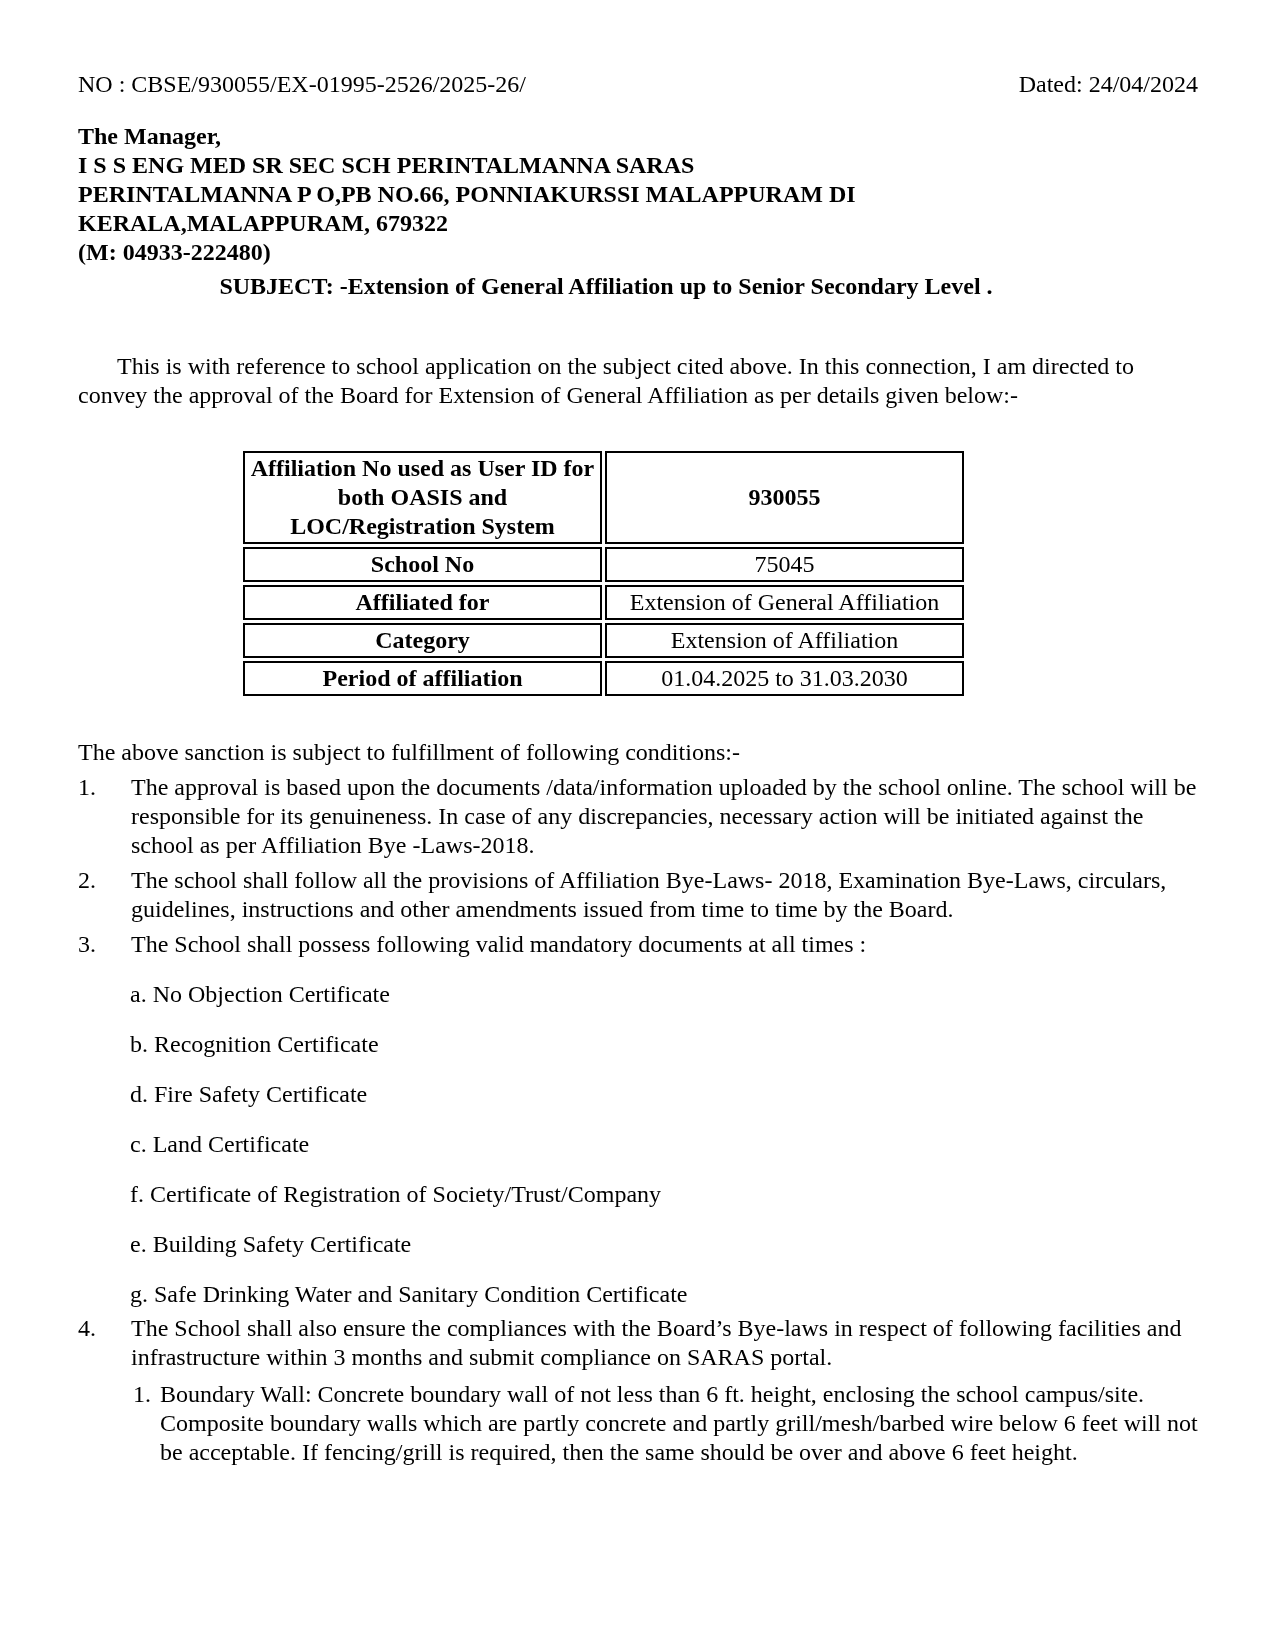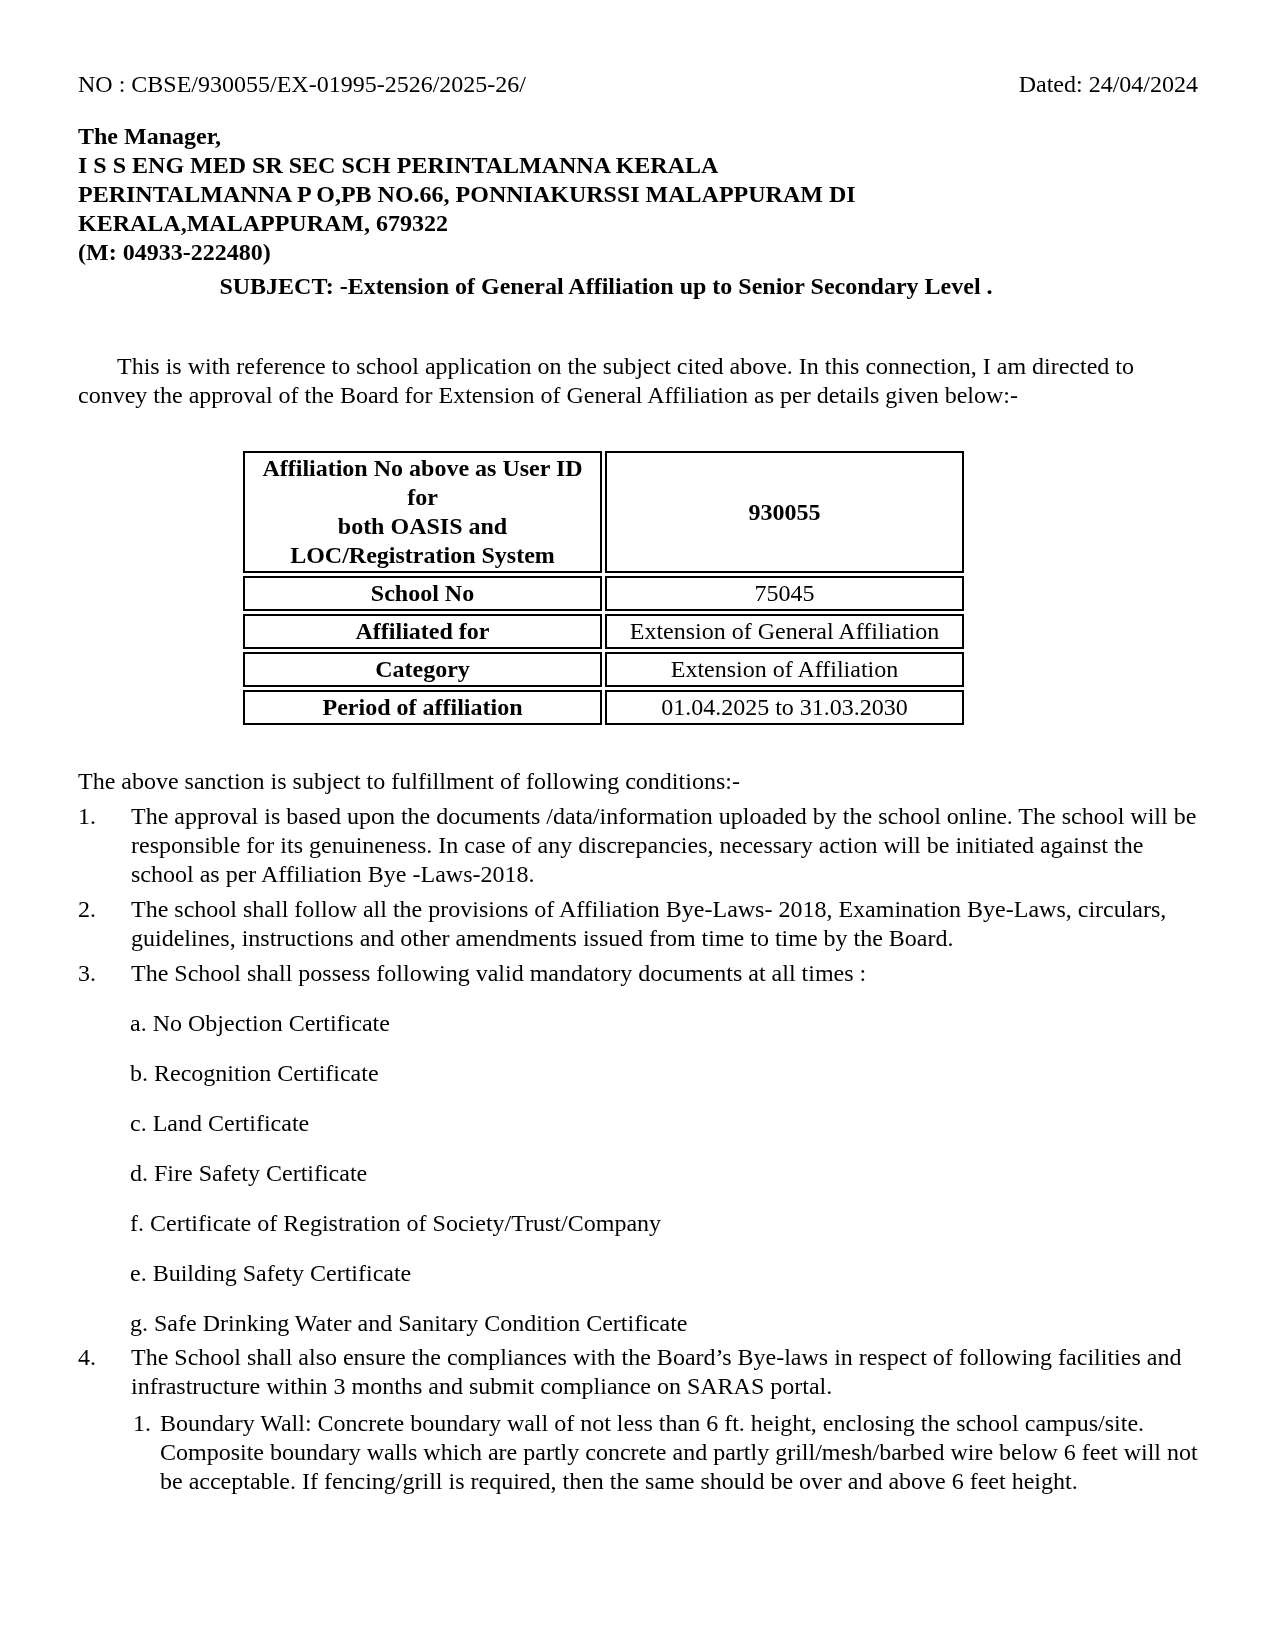--- a/index.html
+++ b/index.html
@@ -93,37 +93,37 @@
 
 <div class="page">
 
   <div class="header-row">
     <span>NO : CBSE/930055/EX-01995-2526/2025-26/</span>
     <span>Dated: 24/04/2024</span>
   </div>
 
   <div class="address">
     <div>The Manager,</div>
-    <div>I S S ENG MED SR SEC SCH PERINTALMANNA KERALA</div>
+    <div>I S S ENG MED SR SEC SCH PERINTALMANNA SARAS</div>
     <div>PERINTALMANNA P O,PB NO.66, PONNIAKURSSI MALAPPURAM DI</div>
     <div>KERALA,MALAPPURAM, 679322</div>
     <div>(M: 04933-222480)</div>
   </div>
 
   <div class="subject-wrap">
     <span class="subject-text">SUBJECT: -Extension of General Affiliation up to Senior Secondary Level .</span>
   </div>
 
   <p class="intro">This is with reference to school application on the subject cited above. In this connection, I am directed to convey the approval of the Board for Extension of General Affiliation as per details given below:-</p>
 
   <table class="details">
     <tbody>
       <tr class="tall">
         <td class="lbl">
-          <div>Affiliation No above as User ID for</div>
+          <div>Affiliation No used as User ID for</div>
           <div>both OASIS and</div>
           <div>LOC/Registration System</div>
         </td>
         <td class="val-bold">930055</td>
       </tr>
       <tr>
         <td class="lbl">School No</td>
         <td>75045</td>
       </tr>
       <tr>
@@ -153,22 +153,22 @@
     <div class="txt">The school shall follow all the provisions of Affiliation Bye-Laws- 2018, Examination Bye-Laws, circulars, guidelines, instructions and other amendments issued from time to time by the Board.</div>
   </div>
 
   <div class="cond">
     <div class="num">3.</div>
     <div class="txt">The School shall possess following valid mandatory documents at all times :</div>
   </div>
 
   <div class="cert">a. No Objection Certificate</div>
   <div class="cert">b. Recognition Certificate</div>
+  <div class="cert">d. Fire Safety Certificate</div>
   <div class="cert">c. Land Certificate</div>
-  <div class="cert">d. Fire Safety Certificate</div>
   <div class="cert">f. Certificate of Registration of Society/Trust/Company</div>
   <div class="cert">e. Building Safety Certificate</div>
   <div class="cert">g. Safe Drinking Water and Sanitary Condition Certificate</div>
 
   <div class="cond cond4">
     <div class="num">4.</div>
     <div class="txt">The School shall also ensure the compliances with the Board’s Bye-laws in respect of following facilities and infrastructure within 3 months and submit compliance on SARAS portal.</div>
   </div>
 
   <div class="facility">

